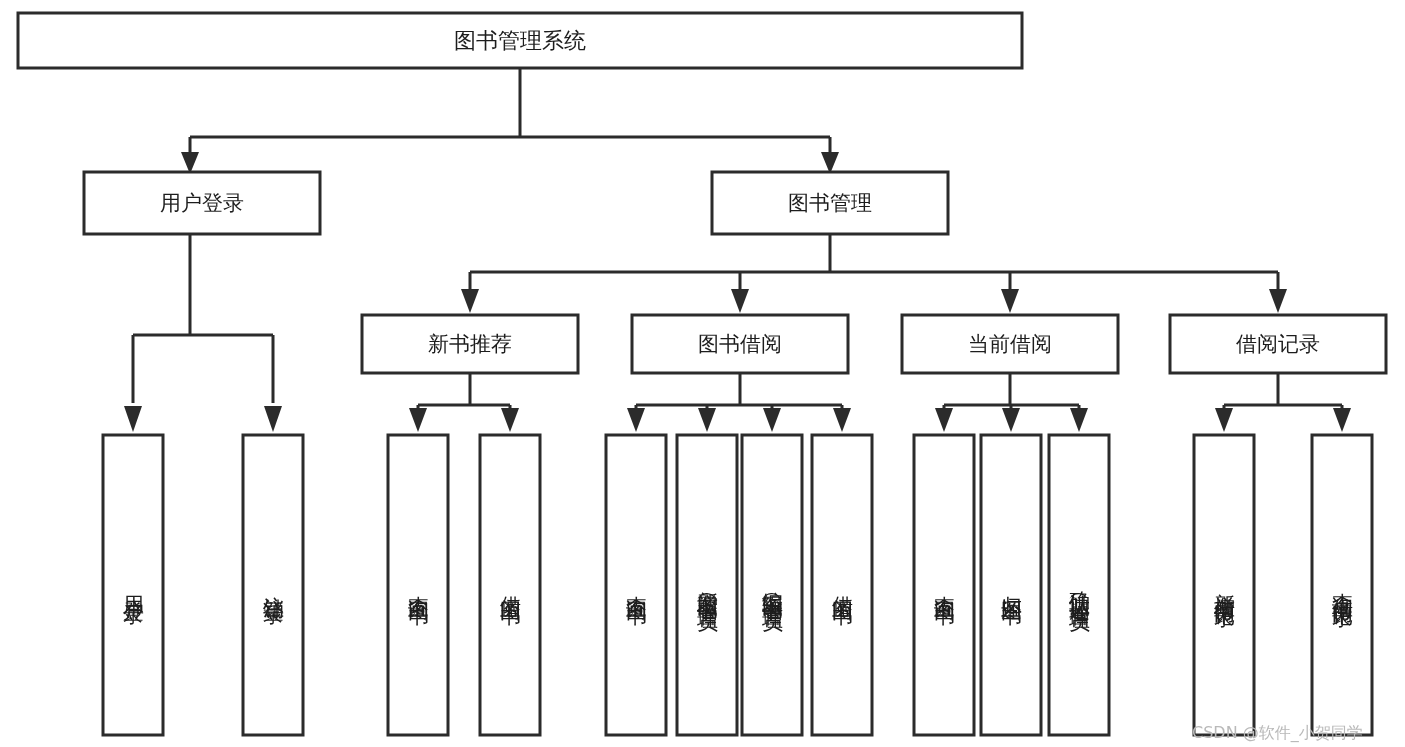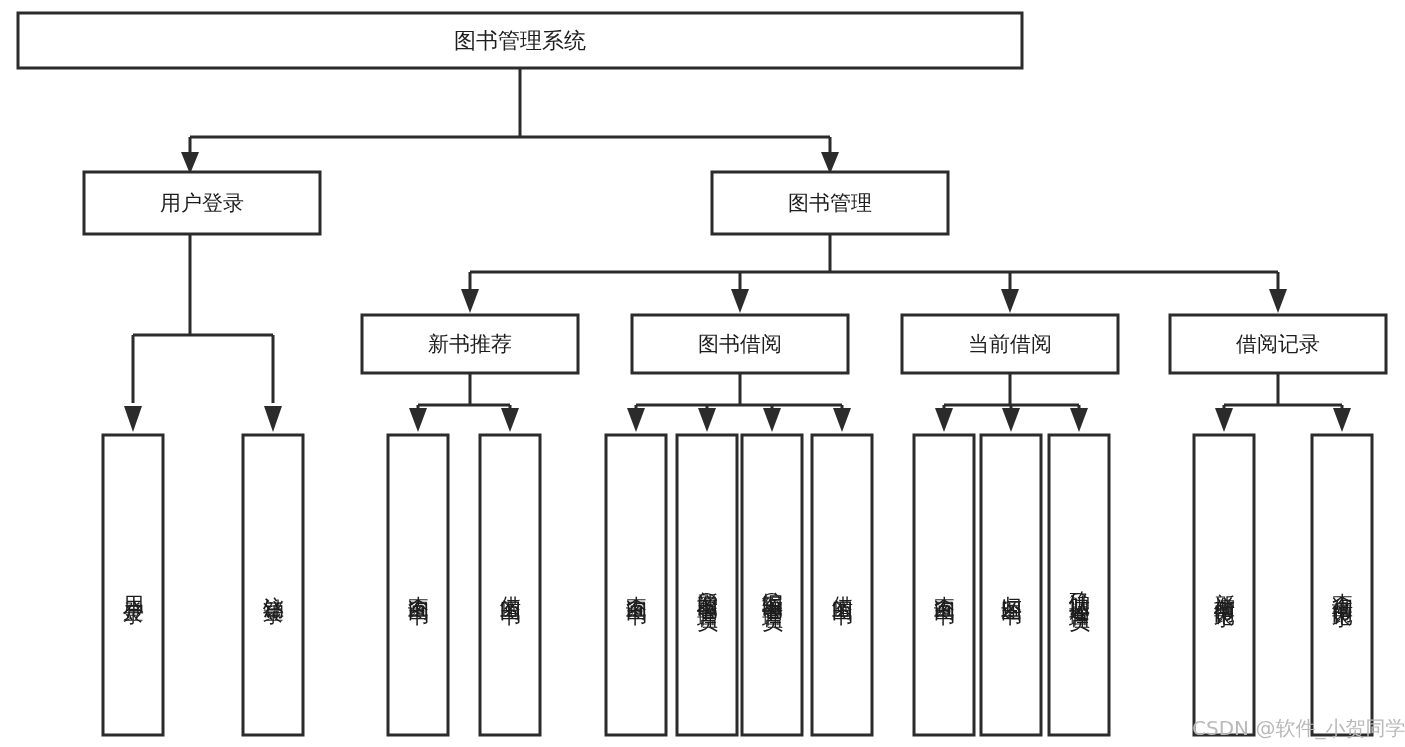--- a/index.html
+++ b/index.html
@@ -28,21 +28,21 @@
     text-orientation:upright;
     letter-spacing:3px;
     line-height:1;
     white-space:nowrap;
     display:flex;align-items:flex-start;justify-content:center;
     pointer-events:none;
   }
   #watermark{
     position:absolute;
     font-family:"DejaVu Sans","Liberation Sans",sans-serif;
-    font-size:20px;color:#b9b9b9;white-space:nowrap;
+    font-size:16px;color:#b9b9b9;white-space:nowrap;margin-top:8px;
   }
 </style>
 </head>
 <body>
 
 <div id="stage">
 
   <svg id="diagram" viewBox="0 0 1405 747">
 
     <g>

